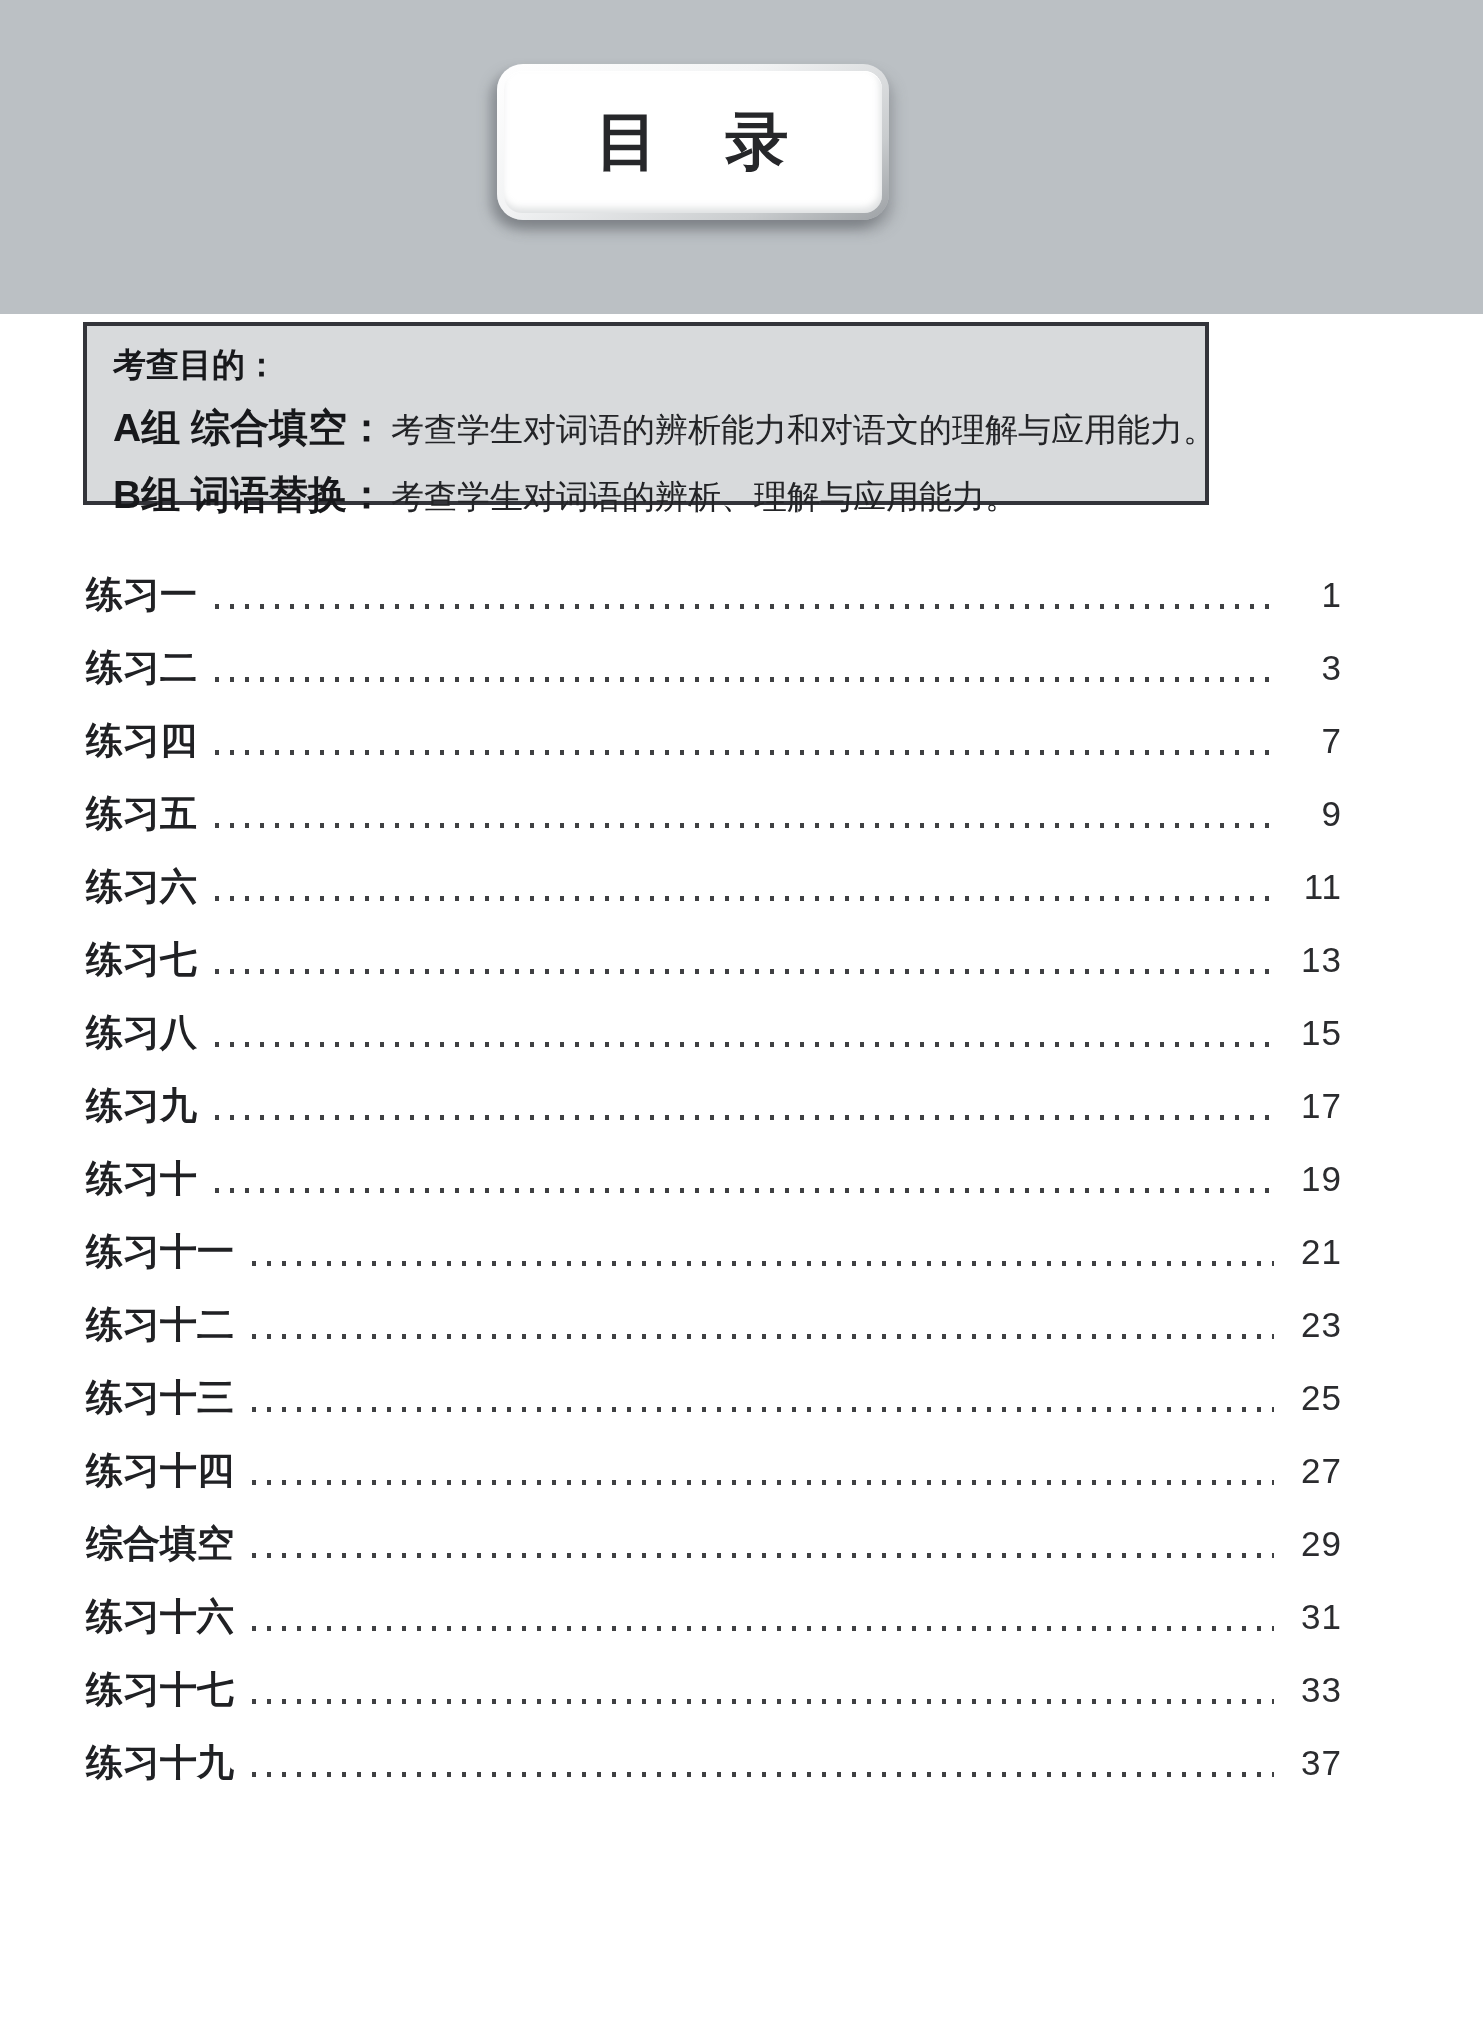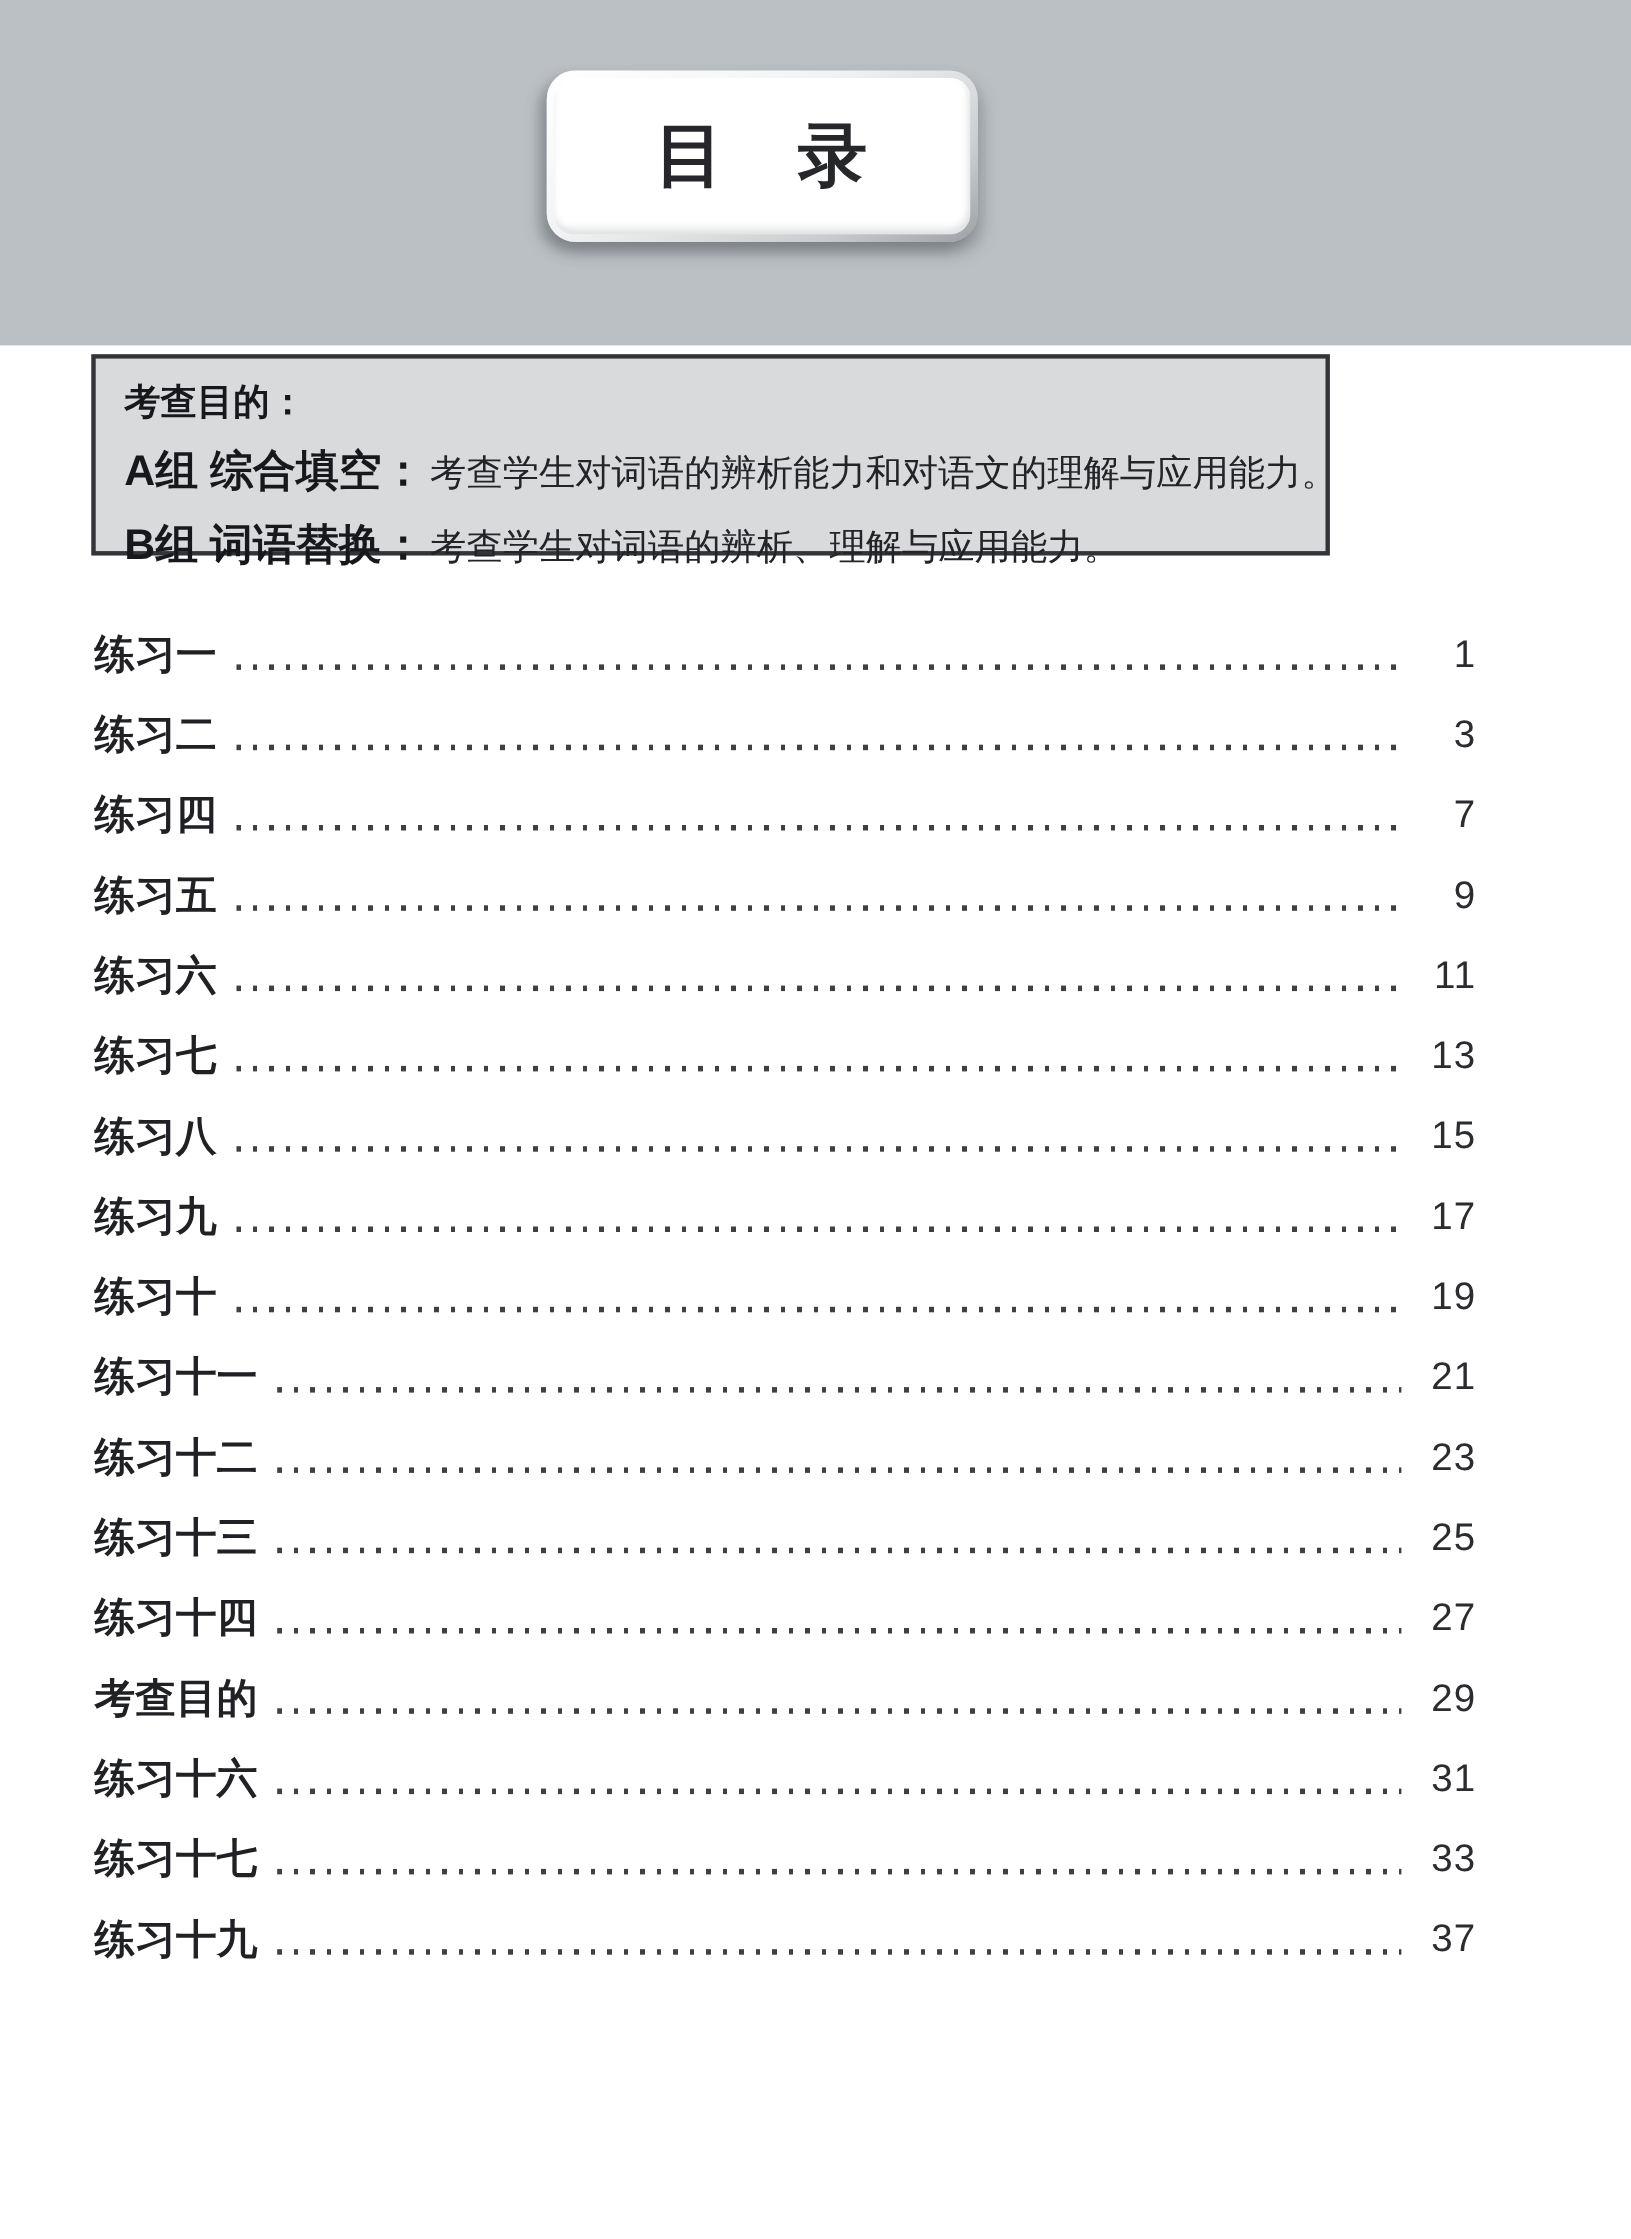--- a/index.html
+++ b/index.html
@@ -224,21 +224,21 @@
     <span class="toc-page">25</span>
   </div>
 
   <div class="toc-row">
     <span class="toc-label">练习十四</span>
     <span class="toc-leader"></span>
     <span class="toc-page">27</span>
   </div>
 
   <div class="toc-row">
-    <span class="toc-label">考查目的</span>
+    <span class="toc-label">综合填空</span>
     <span class="toc-leader"></span>
     <span class="toc-page">29</span>
   </div>
 
   <div class="toc-row">
     <span class="toc-label">练习十六</span>
     <span class="toc-leader"></span>
     <span class="toc-page">31</span>
   </div>
 

